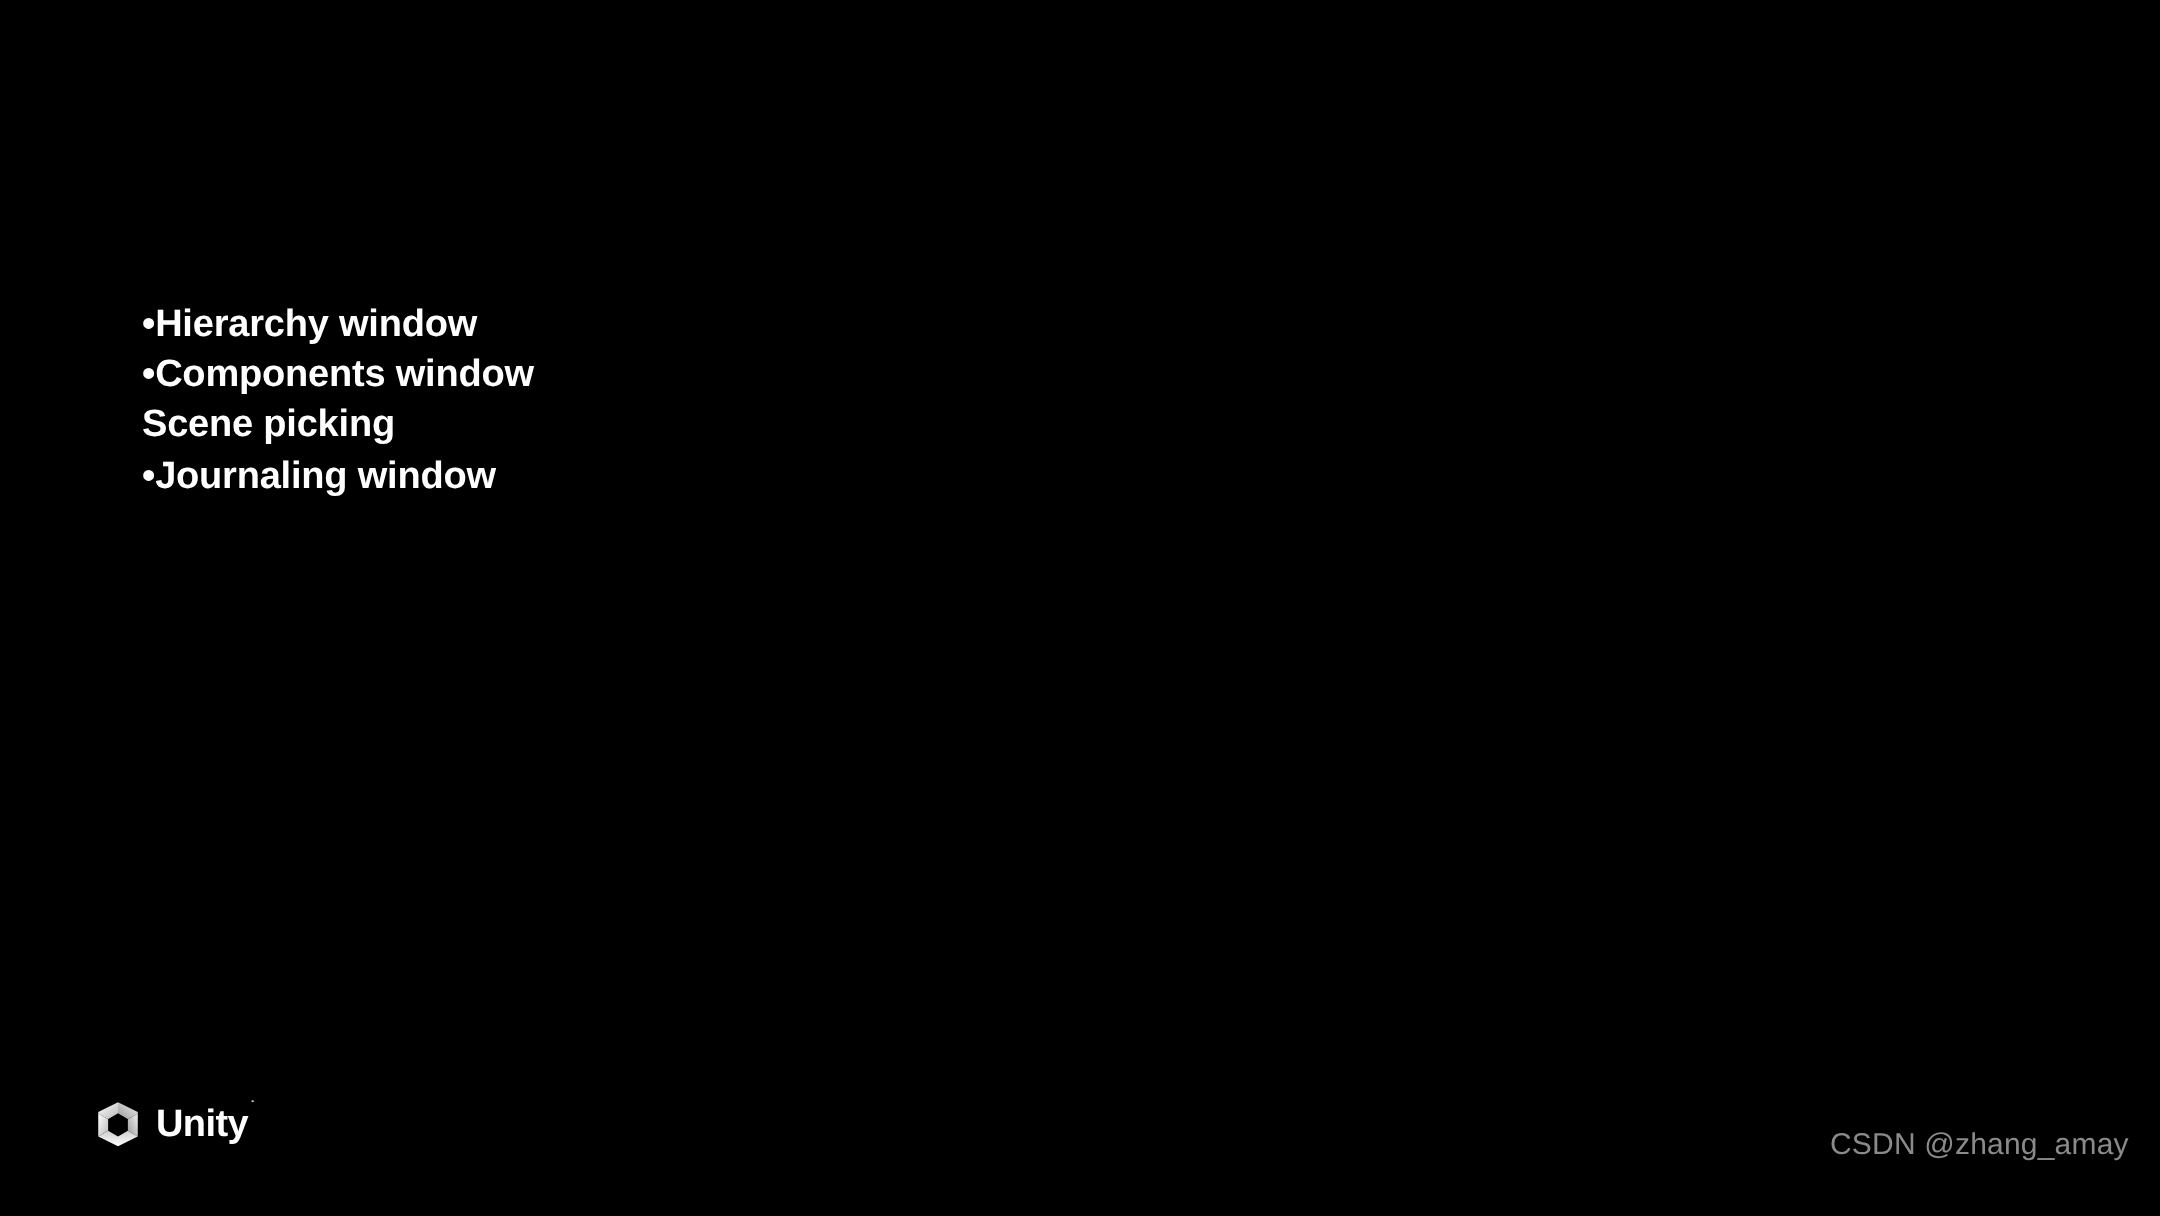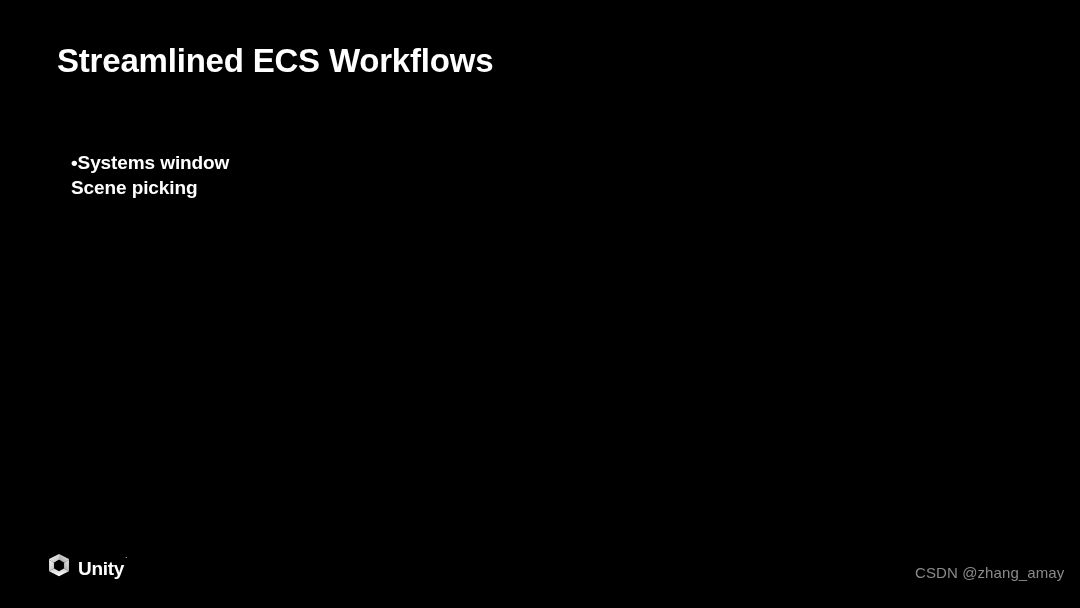--- a/index.html
+++ b/index.html
@@ -54,21 +54,21 @@
     display: inline;
   }
 
   
   #unity-logo {
     position: absolute;
     left: 46px;
     top: 546px;
     height: 32px;
     display: flex;
-    align-items: flex-end;
+    align-items: center;
     gap: 6px;
   }
   #unity-cube {
     width: 26px;
     height: 26px;
     display: block;
   }
   #unity-wordmark {
     font-size: 19px;
     font-weight: bold;
@@ -98,37 +98,42 @@
     color: #8a8a8a;
     white-space: nowrap;
     letter-spacing: 0.1px;
   }
 </style>
 </head>
 <body>
 
 <div id="slide">
 
-  <div id="slide-title">Streamlined ECS Workflows</div>
 
   <div id="body-list">
 
-
+    <div class="body-line">
+      <span class="bullet-glyph">•</span><span>Hierarchy window</span>
+    </div>
 
     <div class="body-line">
-      <span class="bullet-glyph">•</span><span>Systems window</span>
+      <span class="bullet-glyph">•</span><span>Components window</span>
     </div>
+
 
 
 
     <div class="body-line">
       <span class="bullet-glyph"></span><span>Scene picking</span>
     </div>
 
 
+    <div class="body-line">
+      <span class="bullet-glyph">•</span><span>Journaling window</span>
+    </div>
 
 
   </div>
 
   <div id="unity-logo">
     <svg id="unity-cube" viewBox="0 0 100 100">
       <defs>
         <linearGradient id="gTopLeft" x1="0" y1="0" x2="1" y2="1">
           <stop offset="0" stop-color="#ffffff"></stop>
           <stop offset="1" stop-color="#b8b8b8"></stop>

